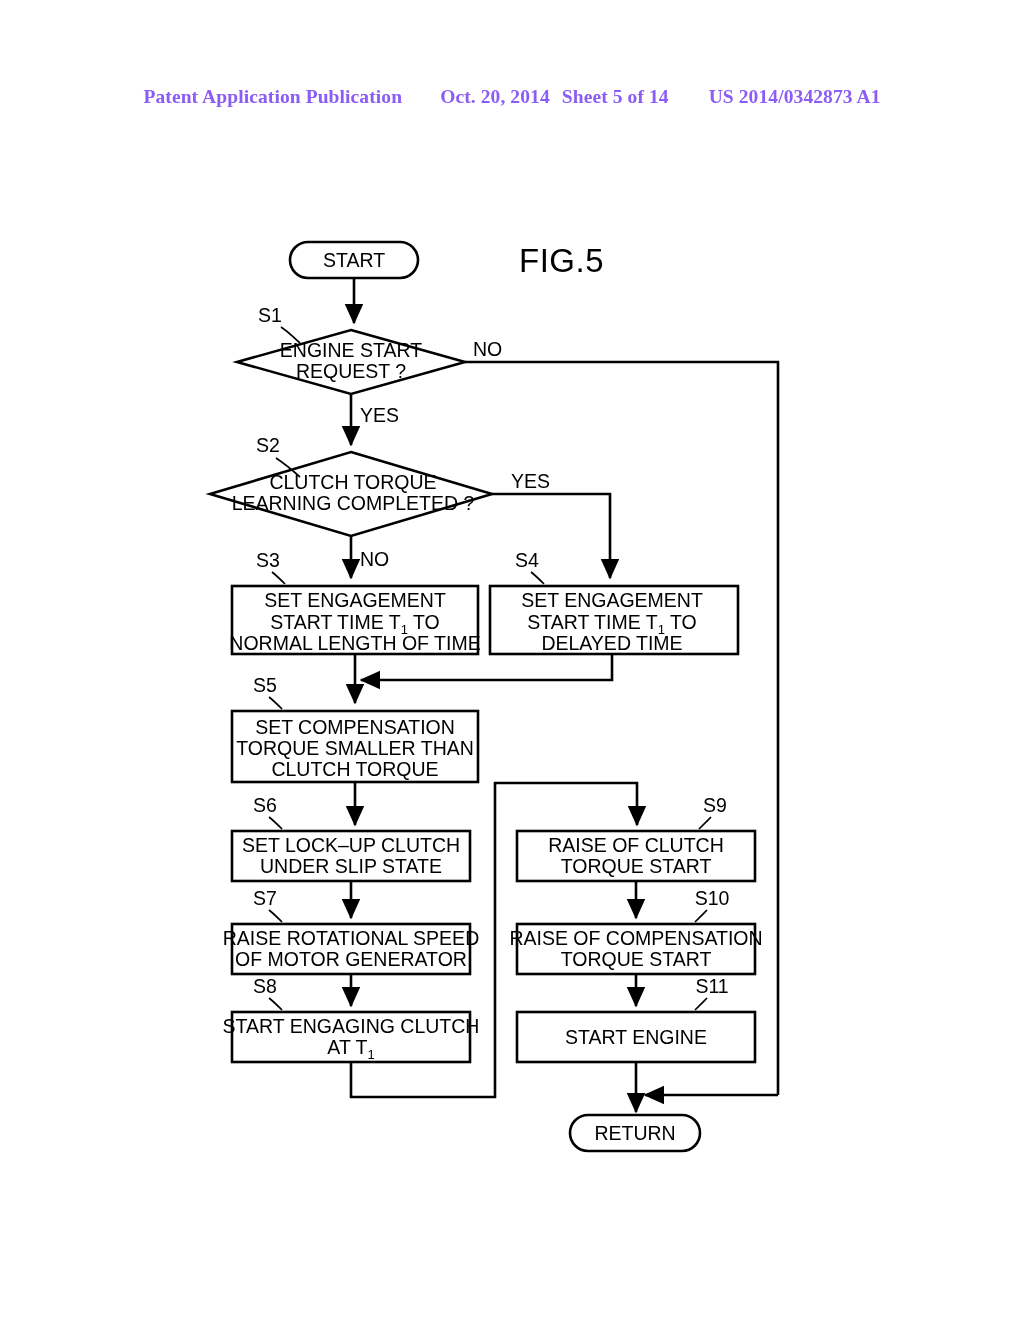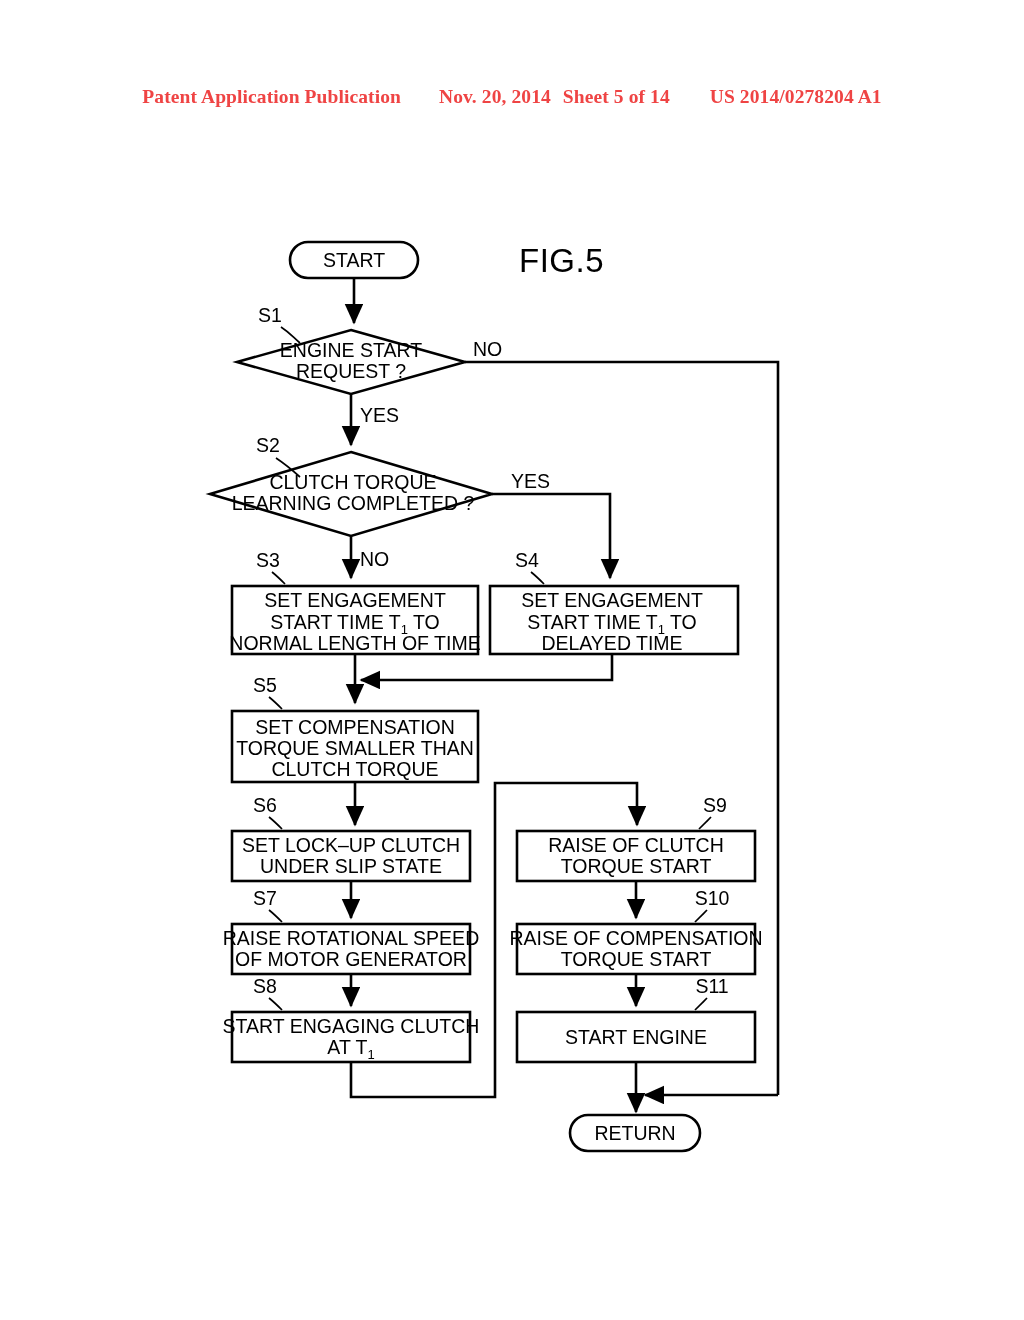--- a/index.html
+++ b/index.html
@@ -19,21 +19,21 @@
     position: absolute;
     top: 86px;
     left: 0;
     width: 1024px;
     display: flex;
     justify-content: center;
     align-items: baseline;
     font-family: "Liberation Serif", serif;
     font-weight: bold;
     font-size: 19.5px;
-    color: #ef4444;
+    color: #8b5cf6;
     letter-spacing: 0.1px;
     white-space: pre;
   }
   .hdr .gap1 { display: inline-block; width: 38px; }
   .hdr .gap2 { display: inline-block; width: 12px; }
   .hdr .gap3 { display: inline-block; width: 40px; }
   svg#chart {
     position: absolute;
     top: 0;
     left: 0;
@@ -65,25 +65,25 @@
   }
 </style>
 </head>
 <body>
 
 <div id="page">
 
   <div class="hdr">
     <span>Patent Application Publication</span>
     <span class="gap1"></span>
-    <span>Nov. 20, 2014</span>
+    <span>Oct. 20, 2014</span>
     <span class="gap2"></span>
     <span>Sheet 5 of 14</span>
     <span class="gap3"></span>
-    <span>US 2014/0278204 A1</span>
+    <span>US 2014/0342873 A1</span>
   </div>
 
   <svg id="chart" width="1024" height="1320" viewBox="0 0 1024 1320">
 
     <defs>
       <marker id="arrow" markerWidth="10" markerHeight="10" refX="7.4" refY="3.6" orient="auto" markerUnits="strokeWidth">
         <path d="M0,0 L8,3.6 L0,7.2 z" fill="#000000"></path>
       </marker>
     </defs>
 

